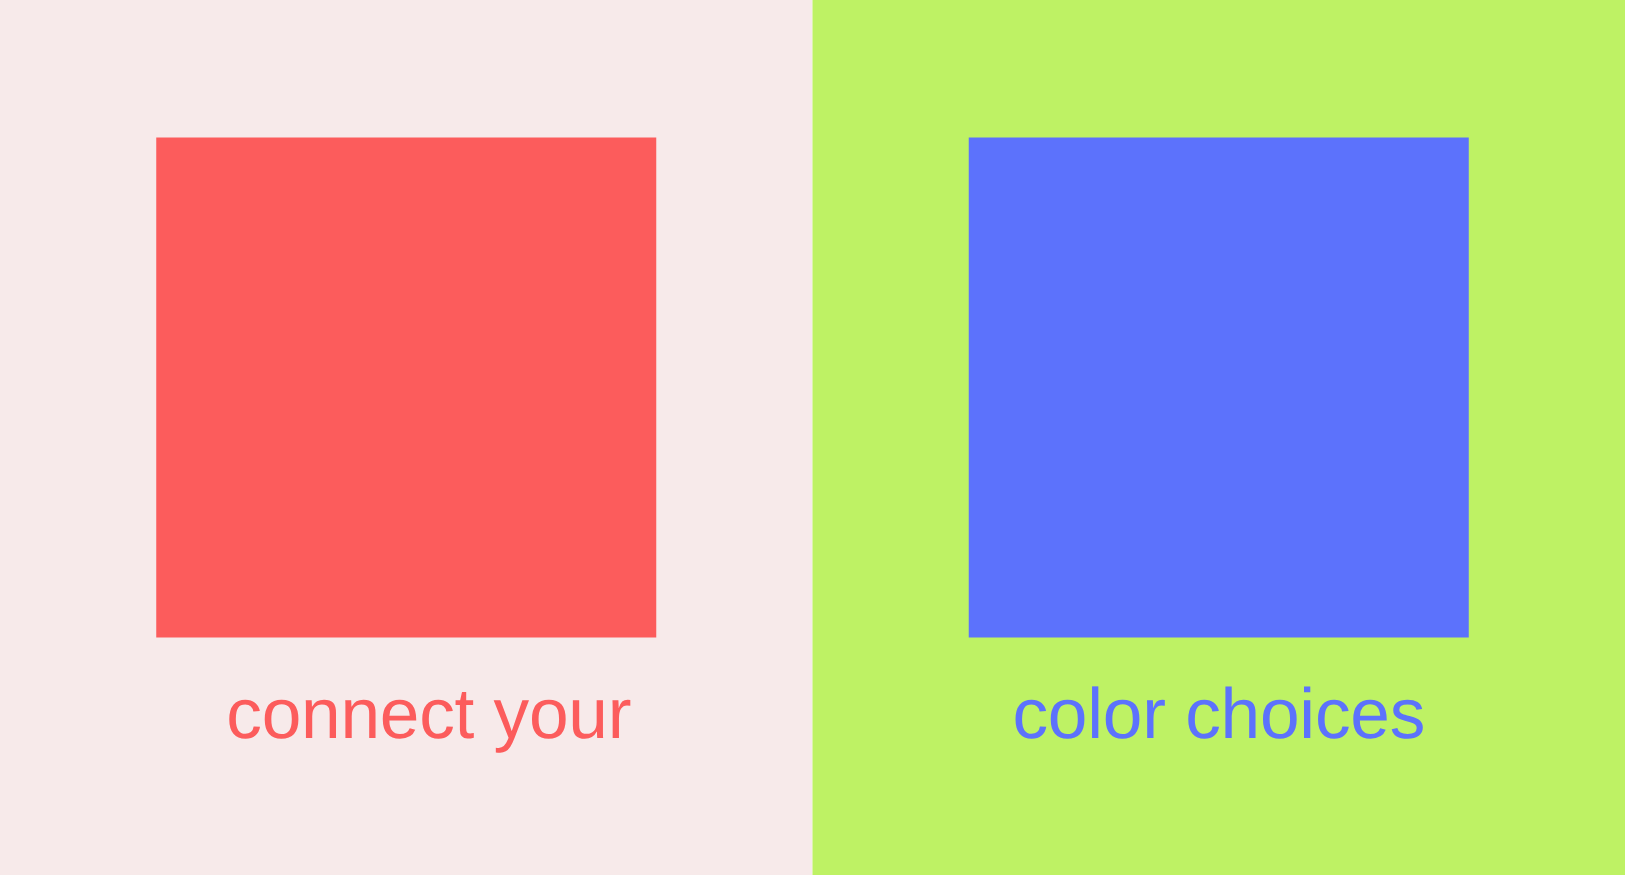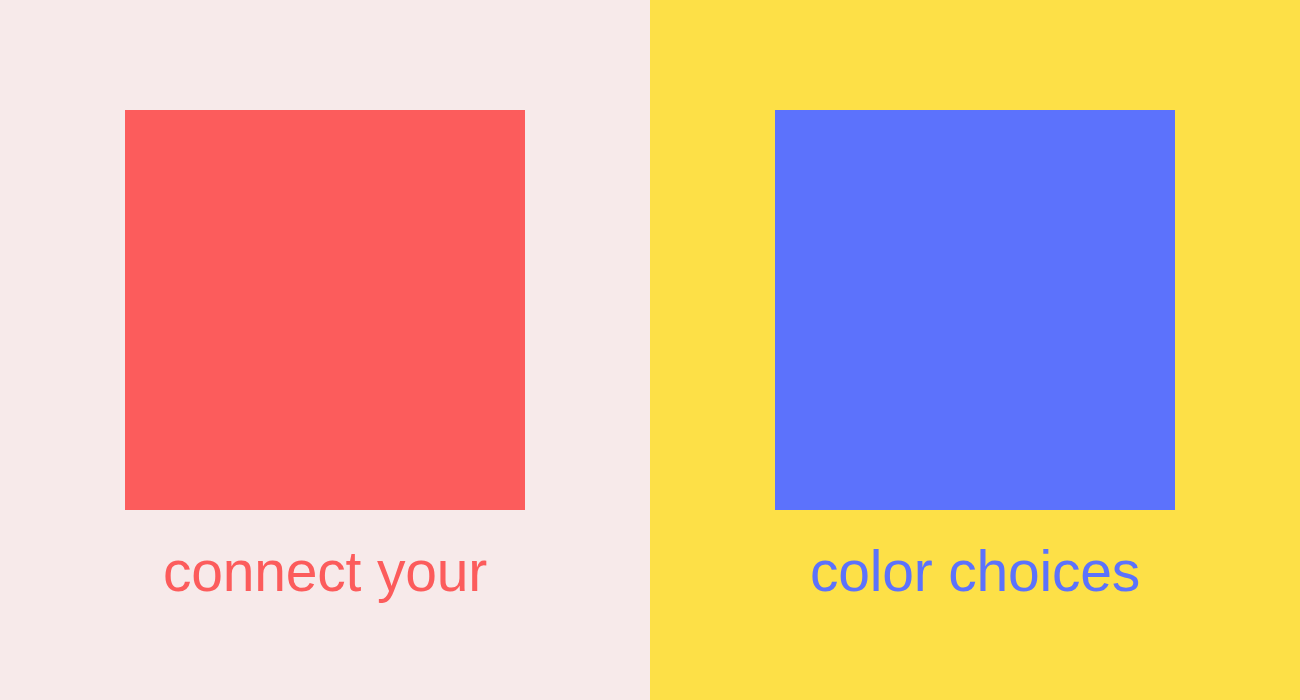--- a/index.html
+++ b/index.html
@@ -51,21 +51,21 @@
     -webkit-font-smoothing: antialiased;
   }
 </style>
 </head>
 <body style="width: 1300px; height: 700px;">
 
 <div id="swatch-board">
 
   <section class="swatch-panel" style="background-color: rgb(247, 234, 234);">
     <div class="swatch-block" style="background-color: rgb(252, 92, 92);"></div>
-    <div class="swatch-label" style="color: rgb(252, 92, 92);">connect your</div>
+    <div class="swatch-label" style="color: rgb(252, 92, 92); padding-left: 18px;">connect your</div>
   </section>
 
-  <section class="swatch-panel" style="background-color: #fde047;">
+  <section class="swatch-panel" style="background-color: #bef264;">
     <div class="swatch-block" style="background-color: rgb(92, 114, 252);"></div>
     <div class="swatch-label" style="color: rgb(92, 114, 252);">color choices</div>
   </section>
 
 </div>
 
 </body></html>

